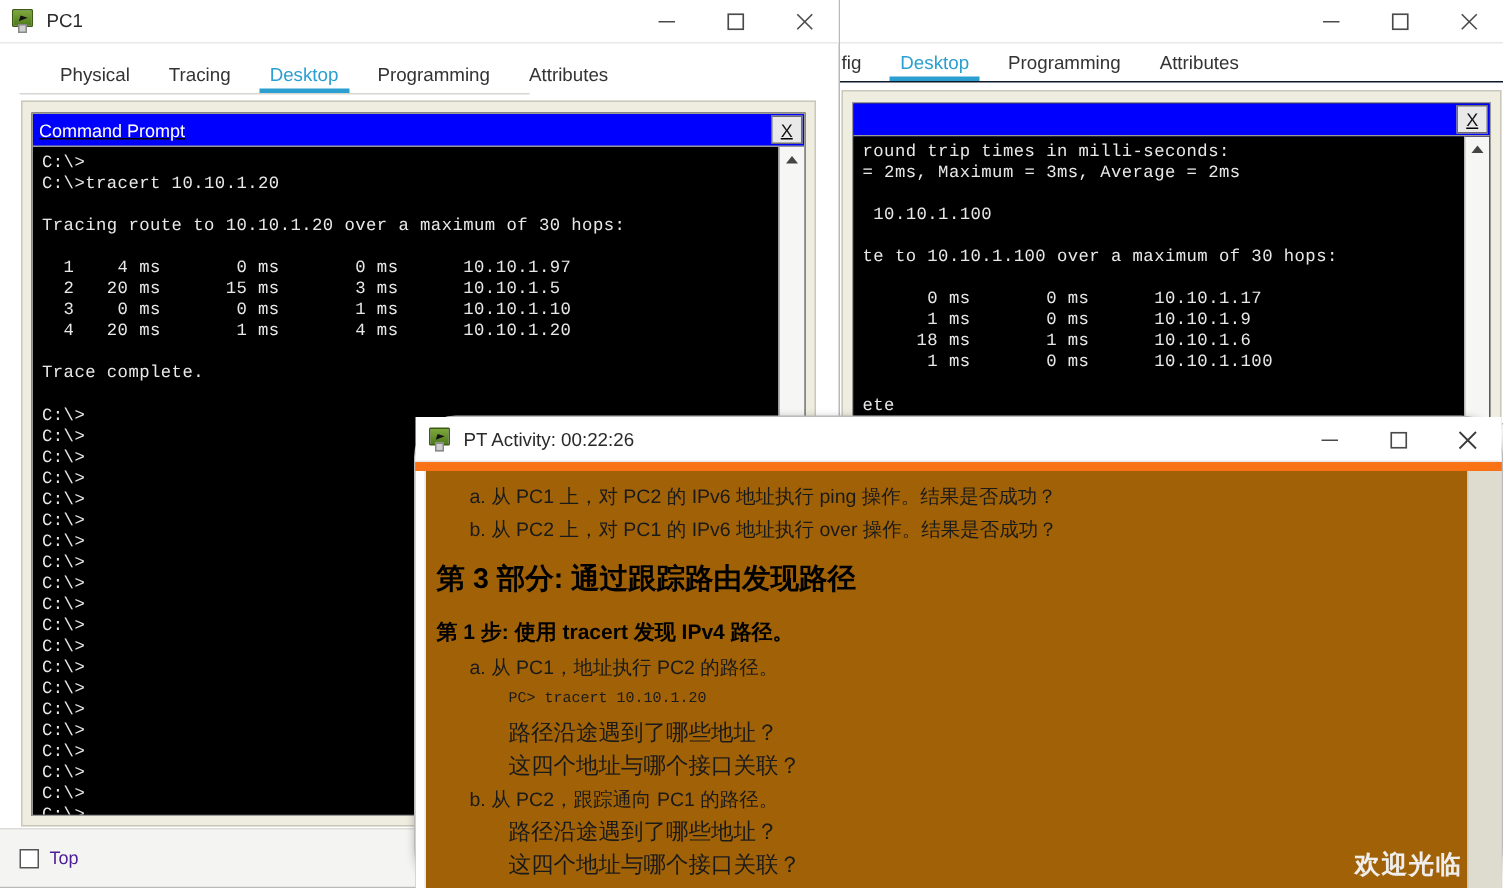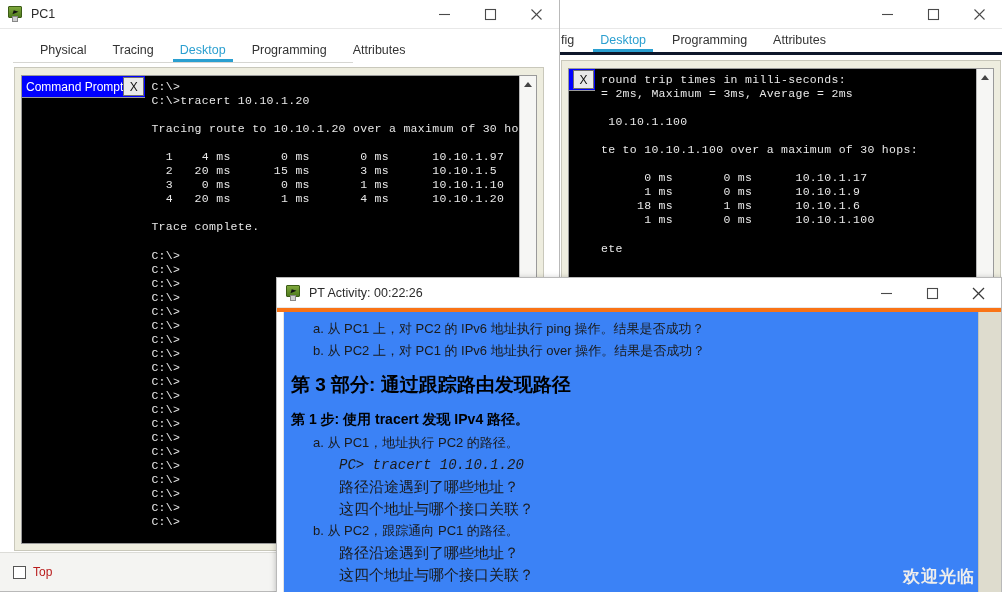--- a/index.html
+++ b/index.html
@@ -89,21 +89,21 @@
   .winbtn svg { display: block; }
 
   
   .tabstrip {
     height: 26px;
     background: #ffffff;
     display: flex;
     align-items: flex-end;
     box-sizing: border-box;
     padding-left: 14px;
-    border-bottom: 3px solid #0f172a;
+    border-bottom: 1px solid #0f172a;
   }
   .tab {
     font-size: 12.5px;
     color: #333333;
     padding: 0 13px 5px 13px;
     white-space: nowrap;
     position: relative;
   }
   .tab.active {
     color: #2a9fd0;
@@ -123,20 +123,22 @@
     box-sizing: border-box;
     padding: 7px 6px 6px 6px;
     position: absolute;
   }
   .cmdwin {
     border: 1px solid #9a9a9a;
     background: #000;
     height: 100%;
     box-sizing: border-box;
     display: flex;
+    flex-direction: column;
+    text-decoration: underline;
   }
   .cmdtitle {
     height: 21px;
     background: #0000ff;
     display: flex;
     align-items: center;
     justify-content: space-between;
     flex: 0 0 auto;
     border-bottom: 1px solid #9a9a9a;
   }
@@ -205,33 +207,34 @@
   }
   .chk {
     width: 13px; height: 13px;
     border: 1px solid #555;
     background: #fff;
     margin-right: 7px;
     box-sizing: border-box;
   }
   .topbar-label {
     font-size: 12px;
-    color: #b91c1c;
+    color: #4c1d95;
   }
 
   
   #ptdlg {
     box-shadow: 0 1px 6px rgba(0,0,0,0.25);
+    border-radius: 28px;
   }
   .pt-body {
     position: absolute;
     left: 0; right: 0;
     top: 30px; bottom: 0;
-    background: #3b82f6;
-    border-top: 4px solid #f97316;
+    background: #a16207;
+    border-top: 6px solid #f97316;
     display: flex;
     justify-content: center;
   }
   .pt-content {
     flex: 1 1 auto;
     padding: 6px 10px 0 14px;
     overflow: hidden;
     position: relative;
   }
   .pt-scroll {
@@ -284,26 +287,25 @@
   }
   .sub-line {
     font-size: 13px;
     color: #1a1a1a;
     line-height: 22px;
     padding-left: 22px;
     white-space: nowrap;
   }
   .code-line {
     font-family: "Liberation Mono", "DejaVu Sans Mono", monospace;
-    font-size: 14px;
+    font-size: 10px;
     color: #1a1a1a;
     line-height: 22px;
     padding-left: 48px;
     white-space: pre;
-    font-style: italic;
   }
   .q-line {
     font-size: 15px;
     color: #1a1a1a;
     line-height: 22px;
     padding-left: 48px;
     white-space: nowrap;
   }
   .watermark {
     position: absolute;

